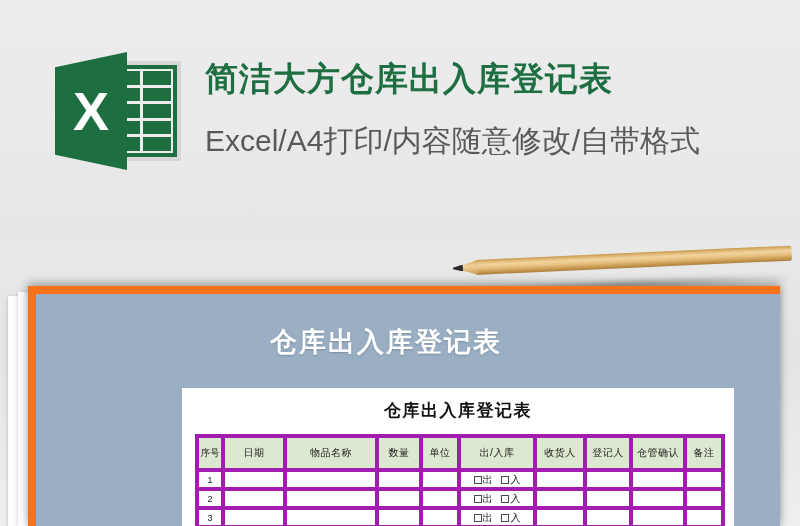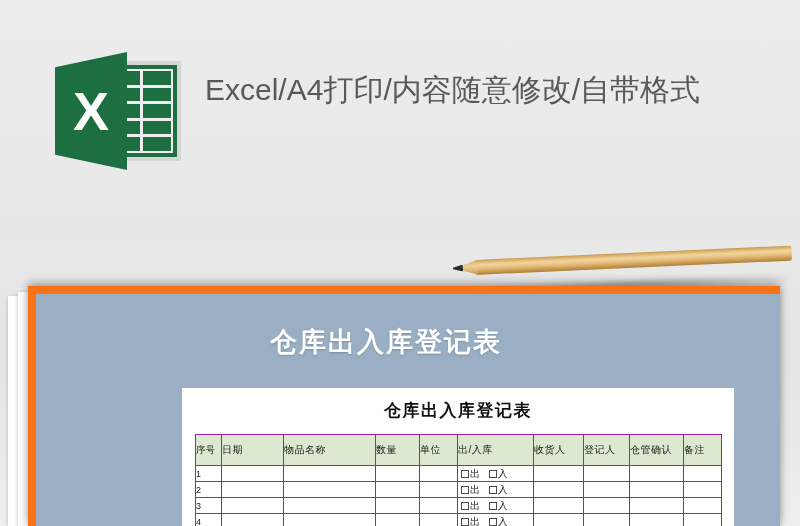--- a/index.html
+++ b/index.html
@@ -101,21 +101,21 @@
   }
   #promo-title {
     color: #1d6f42;
     font-size: 33px;
     font-weight: bold;
     letter-spacing: 1px;
     line-height: 1.25;
     white-space: nowrap;
   }
   #promo-subtitle {
-    margin-top: 14px;
+    margin-top: 24px;
     color: #595959;
     font-size: 30px;
     letter-spacing: 0px;
     line-height: 1.2;
     white-space: nowrap;
   }
 
   
   #desk {
     position: absolute;
@@ -246,23 +246,23 @@
     left: 13px;
     top: 46px;
     width: 526px;
     border-collapse: collapse;
     table-layout: fixed;
     font-size: 9.5px;
     color: #1a1a1a;
   }
   #register-table th,
   #register-table td {
-    border: 1px solid #a21caf;
+    border: 4px solid #a21caf;
     padding: 0;
-    text-align: left;
+    text-align: center;
     vertical-align: middle;
   }
   #register-table thead th {
     background: #dde8d0;
     font-weight: normal;
     height: 30px;
     font-size: 10px;
     letter-spacing: 0.5px;
   }
   #register-table thead th.col-seq {
@@ -328,20 +328,21 @@
         <div class="xl-cell"></div>
         <div class="xl-cell"></div>
         <div class="xl-cell"></div>
         <div class="xl-cell"></div>
       </div>
       <div class="xl-front"></div>
       <div class="xl-x">X</div>
     </div>
 
     <div id="promo-text">
+      <div id="promo-title">简洁大方仓库出入库登记表</div>
       <div id="promo-subtitle">Excel/A4打印/内容随意修改/自带格式</div>
     </div>
 
   </div>
 </div>
 
 <div id="desk"></div>
 
 <div id="pencil-shadow"></div>
 <div id="pencil">

